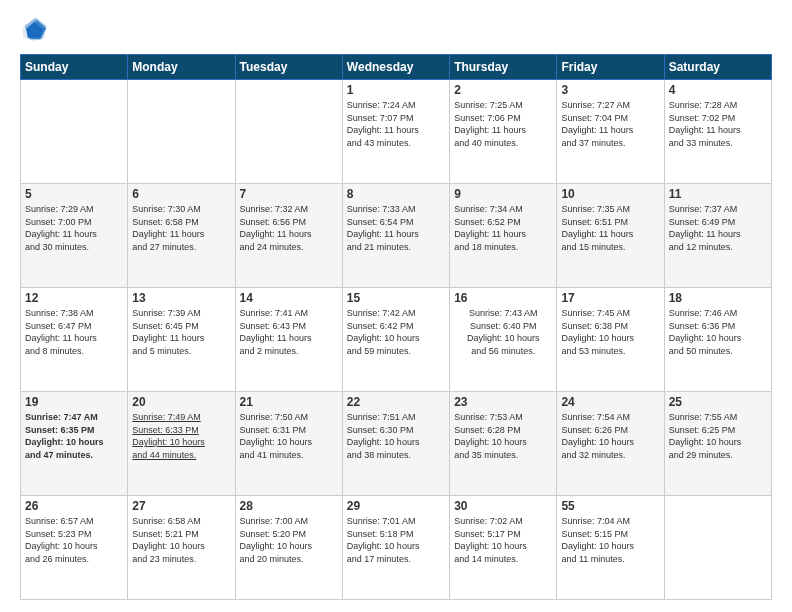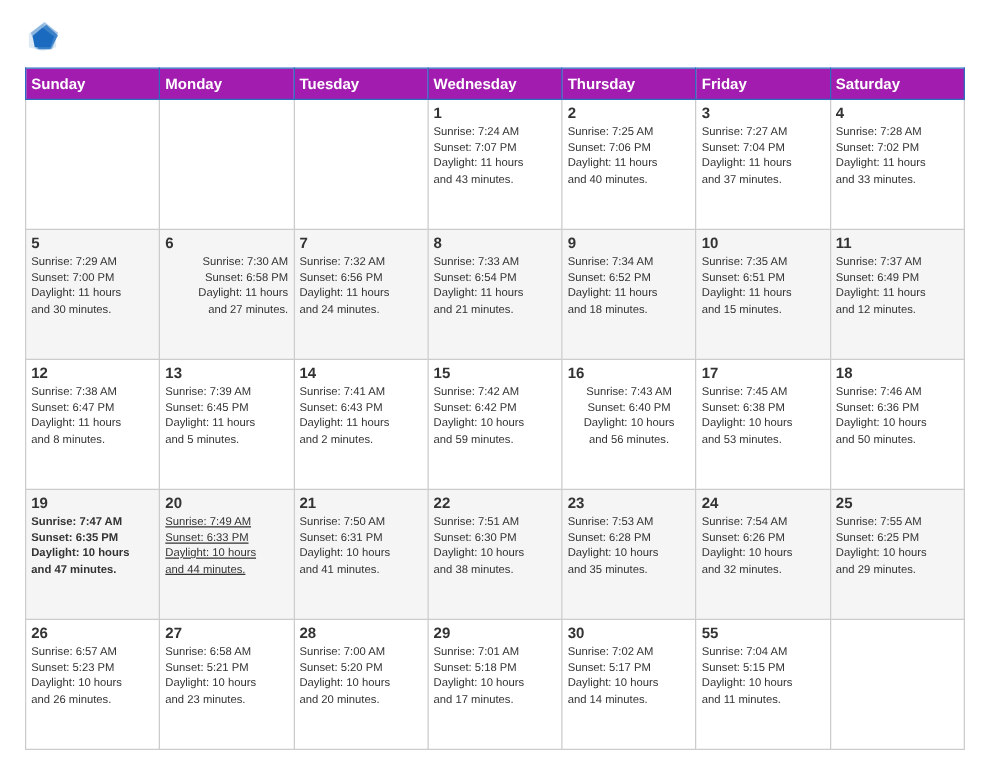--- a/index.html
+++ b/index.html
@@ -55,21 +55,21 @@
       color: #555;
     }
     .calendar {
       flex: 1;
       border: 1px solid #ccc;
       border-collapse: collapse;
       width: 100%;
       table-layout: fixed;
     }
     .calendar th {
-      background: #a21caf;
+      background: #0c4a6e;
       color: #fff;
       font-size: 12px;
       font-weight: bold;
       padding: 5px 4px;
       text-align: left;
       border: 1px solid #2d6bbf;
     }
     .calendar td {
       vertical-align: top;
       border: 1px solid #ccc;
@@ -170,21 +170,21 @@
         <tr>
           <td>
             <span class="day-num">5</span>
             <div class="day-info" style="white-space: pre-line;">Sunrise: 7:29 AM
 Sunset: 7:00 PM
 Daylight: 11 hours
 and 30 minutes.</div>
           </td>
           <td>
             <span class="day-num">6</span>
-            <div class="day-info" style="white-space: pre-line; text-align: right;">Sunrise: 7:30 AM
+            <div class="day-info" style="white-space: pre-line;">Sunrise: 7:30 AM
 Sunset: 6:58 PM
 Daylight: 11 hours
 and 27 minutes.</div>
           </td>
           <td>
             <span class="day-num">7</span>
             <div class="day-info" style="white-space: pre-line;">Sunrise: 7:32 AM
 Sunset: 6:56 PM
 Daylight: 11 hours
 and 24 minutes.</div>

